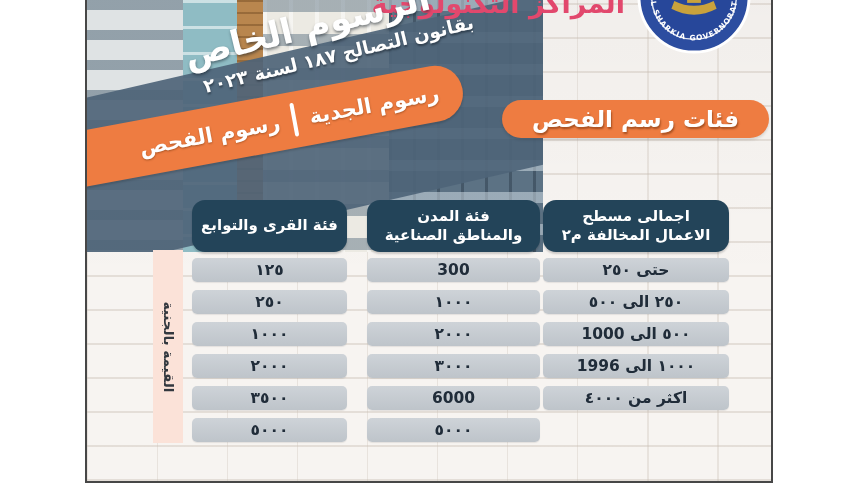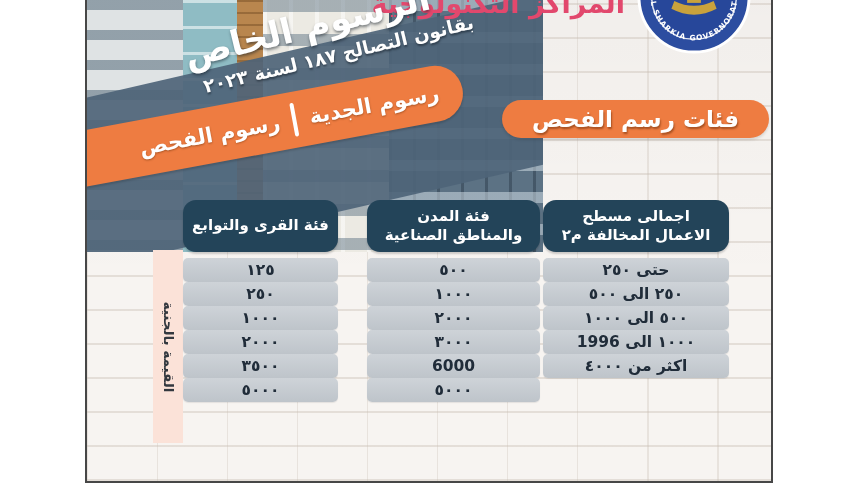--- a/index.html
+++ b/index.html
@@ -84,29 +84,29 @@
     background:#ee7c41; border-radius:24px; direction:rtl;
     display:flex; align-items:center; justify-content:center;
     color:#fff; font-size:23px; font-weight:bold; text-shadow:1px 2px 2px rgba(110,45,8,.55);
     box-shadow:0 2px 3px rgba(0,0,0,.12);
   }
 
   
   .col{ position:absolute; top:200px; z-index:2; display:flex; flex-direction:column; }
   .col-area{ left:456px; width:186px; }
   .col-cities{ left:280px; width:173px; }
-  .col-villages{ left:96px; width:155px; }
+  .col-villages{ left:105px; width:155px; }
   .col-header{
     height:52px; margin-bottom:6px; background:#234459; border-radius:13px;
     display:flex; flex-direction:column; align-items:center; justify-content:center;
     color:#fff; font-weight:bold; font-size:15px; line-height:1.3; direction:rtl;
     box-shadow:0 2px 2px rgba(0,0,0,.18);
   }
   .cell{
-    height:24px; border-radius:5px; direction:rtl;
+    height:24px; margin-bottom:8px; border-radius:5px; direction:rtl;
     background:linear-gradient(180deg,#ced3d8,#bec4ca);
     display:flex; align-items:center; justify-content:center;
     color:#202c39; font-size:15.5px; font-weight:bold;
     box-shadow:0 1px 1px rgba(0,0,0,.08);
   }
 
   
   .side-strip{
     position:absolute; left:66px; top:250px; width:30px; height:193px; z-index:2;
     background:#fbe2d8; display:flex; align-items:center; justify-content:center;
@@ -161,31 +161,31 @@
       <span>القيمة بالجنية</span>
     </div>
 
     <div class="col col-area">
       <div class="col-header">
         <span>اجمالى مسطح</span>
         <span>الاعمال المخالفة م٢</span>
       </div>
       <div class="cell">حتى ٢٥٠</div>
       <div class="cell">٢٥٠ الى ٥٠٠</div>
-      <div class="cell">٥٠٠ الى ١٠٠٠</div>
+      <div class="cell">٥٠٠ الى 1000</div>
       <div class="cell">١٠٠٠ الى 1996</div>
       <div class="cell">اكثر من ٤٠٠٠</div>
     </div>
 
     <div class="col col-cities">
       <div class="col-header">
         <span>فئة المدن</span>
         <span>والمناطق الصناعية</span>
       </div>
-      <div class="cell">٥٠٠</div>
+      <div class="cell">300</div>
       <div class="cell">١٠٠٠</div>
       <div class="cell">٢٠٠٠</div>
       <div class="cell">٣٠٠٠</div>
       <div class="cell">6000</div>
       <div class="cell">٥٠٠٠</div>
     </div>
 
     <div class="col col-villages">
       <div class="col-header">
         <span>فئة القرى والتوابع</span>

